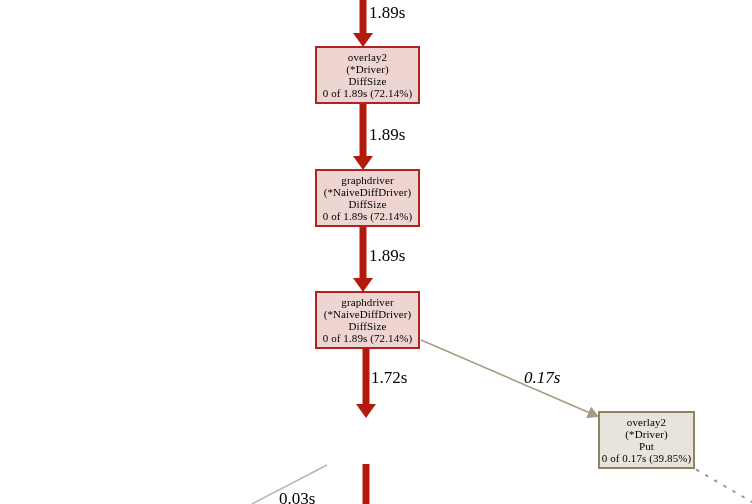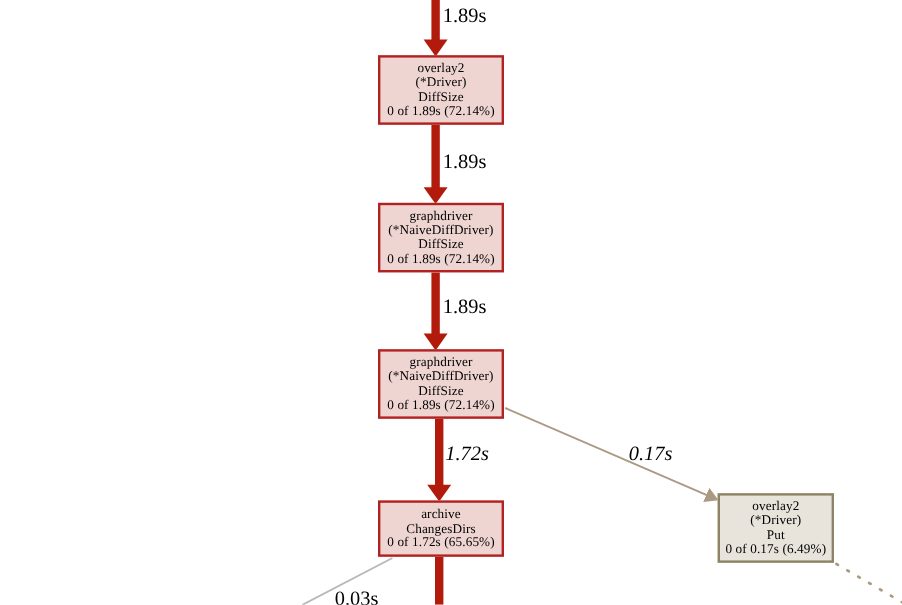--- a/index.html
+++ b/index.html
@@ -132,38 +132,33 @@
     <span class="ln">0 of 1.89s (72.14%)</span>
   </div>
 
   <div class="node hot" style="left:315px; top:291px; width:105px; height:58px;">
     <span class="ln">graphdriver</span>
     <span class="ln">(*NaiveDiffDriver)</span>
     <span class="ln">DiffSize</span>
     <span class="ln">0 of 1.89s (72.14%)</span>
   </div>
 
-  <div class="node hot" style="left:315px; top:417px; width:105px; height:47px;">
-    <span class="ln">archive</span>
-    <span class="ln">ChangesDirs</span>
-    <span class="ln">0 of 1.72s (65.65%)</span>
-  </div>
 
   <div class="node warm" style="left:598px; top:411px; width:97px; height:58px;">
     <span class="ln">overlay2</span>
     <span class="ln">(*Driver)</span>
     <span class="ln">Put</span>
-    <span class="ln">0 of 0.17s (6.49%)</span>
+    <span class="ln">0 of 0.17s (39.85%)</span>
   </div>
 
   <div class="edge-label" style="left:369px; top:3px;">1.89s</div>
 
   <div class="edge-label" style="left:369px; top:125px;">1.89s</div>
 
   <div class="edge-label" style="left:369px; top:246px;">1.89s</div>
 
-  <div class="edge-label" style="left:371px; top:368px;font-style:italic;">1.72s</div>
+  <div class="edge-label" style="left:371px; top:368px;">1.72s</div>
 
   <div class="edge-label" style="left:524px; top:368px;font-style:italic;">0.17s</div>
 
   <div class="edge-label" style="left:279px; top:489px;">0.03s</div>
 
 </div>
 
 </body></html>

